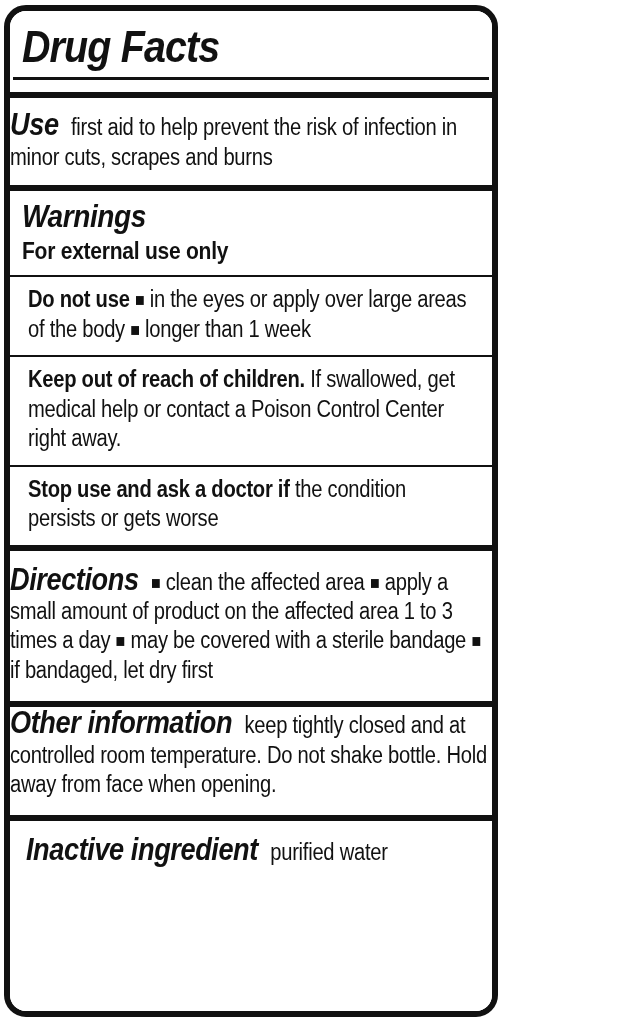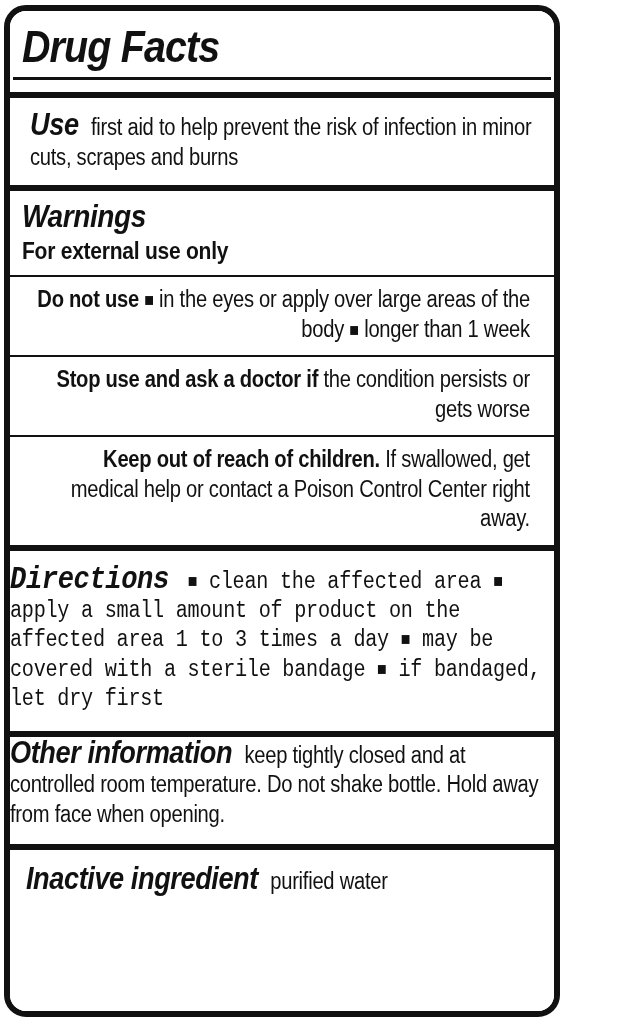--- a/index.html
+++ b/index.html
@@ -4,21 +4,21 @@
 <style>
   * { margin: 0; padding: 0; box-sizing: border-box; }
   html, body { background: #fff; }
   body {
     width: 618px; height: 1024px;
     font-family: "Liberation Sans", sans-serif;
     color: #111;
     padding: 5px 4px;
   }
   .label {
-    width: 556px; height: 1012px;
+    width: 494px; height: 1012px;
     border: 6px solid #111;
     border-radius: 22px;
     background: #fff;
     display: flex;
     flex-direction: column;
     overflow: hidden;
   }
   .sec { background: #fff; }
   .bar { height: 6px; background: #111; flex: 0 0 auto; }
   .rule { height: 3px; background: #111; margin: 0 3px; }
@@ -44,27 +44,27 @@
     font-size: 23px; line-height: 1.28; letter-spacing: -0.3px;
   }
   .lead { font-weight: bold; }
   .headinline {
     font-size: 31px; font-weight: bold; font-style: italic;
     line-height: 1; letter-spacing: -0.5px; margin-right: 8px;
   }
   .blt { font-size: 0.8em; position: relative; top: -1px; }
 
   .sec-top    { padding: 12px 0 12px; }
-  .sec-use    { padding: 11px 0 13px; margin-left: 20px; }
+  .sec-use    { padding: 11px 0 13px; }
   .sec-warn   { padding: 9px 0 0; }
   .warn-head  { margin-bottom: 2px; }
   .external   { font-size: 24px; margin: 2px 0 9px; }
-  .sub        { padding: 8px 12px 11px; text-align: right; }
+  .sub        { padding: 8px 6px 11px; }
   .sub + .sub, .sub.lined { border-top: 2px solid #111; }
-  .sec-dir    { padding: 13px 0 16px; font-family: Liberation Mono, monospace; }
+  .sec-dir    { padding: 13px 0 16px; }
   .sec-other  { padding: 0 0 15px; }
   .sec-inact  { padding: 13px 16px 16px; flex: 1 0 auto; }
 
   .mt6 { margin-top: 7px; }
 </style>
 </head>
 <body>
 
 <div class="label">
 
@@ -107,31 +107,31 @@
           <span class="blt">■</span>
           <span>longer than 1 week</span>
         </p>
       </div>
     </div>
 
 
     <div class="sub">
       <div class="pad">
         <p class="body squeeze">
-          <span class="lead">Stop use and ask a doctor if</span>
-          <span>the condition persists or gets worse</span>
+          <span class="lead">Keep out of reach of children.</span>
+          <span>If swallowed, get medical help or contact a Poison Control Center right away.</span>
         </p>
       </div>
     </div>
 
     <div class="sub">
       <div class="pad">
         <p class="body squeeze">
-          <span class="lead">Keep out of reach of children.</span>
-          <span>If swallowed, get medical help or contact a Poison Control Center right away.</span>
+          <span class="lead">Stop use and ask a doctor if</span>
+          <span>the condition persists or gets worse</span>
         </p>
       </div>
     </div>
   </section>
 
   <div class="bar"></div>
 
   <section class="sec sec-dir pad">
     <div class="squeeze">
       <p class="body">

